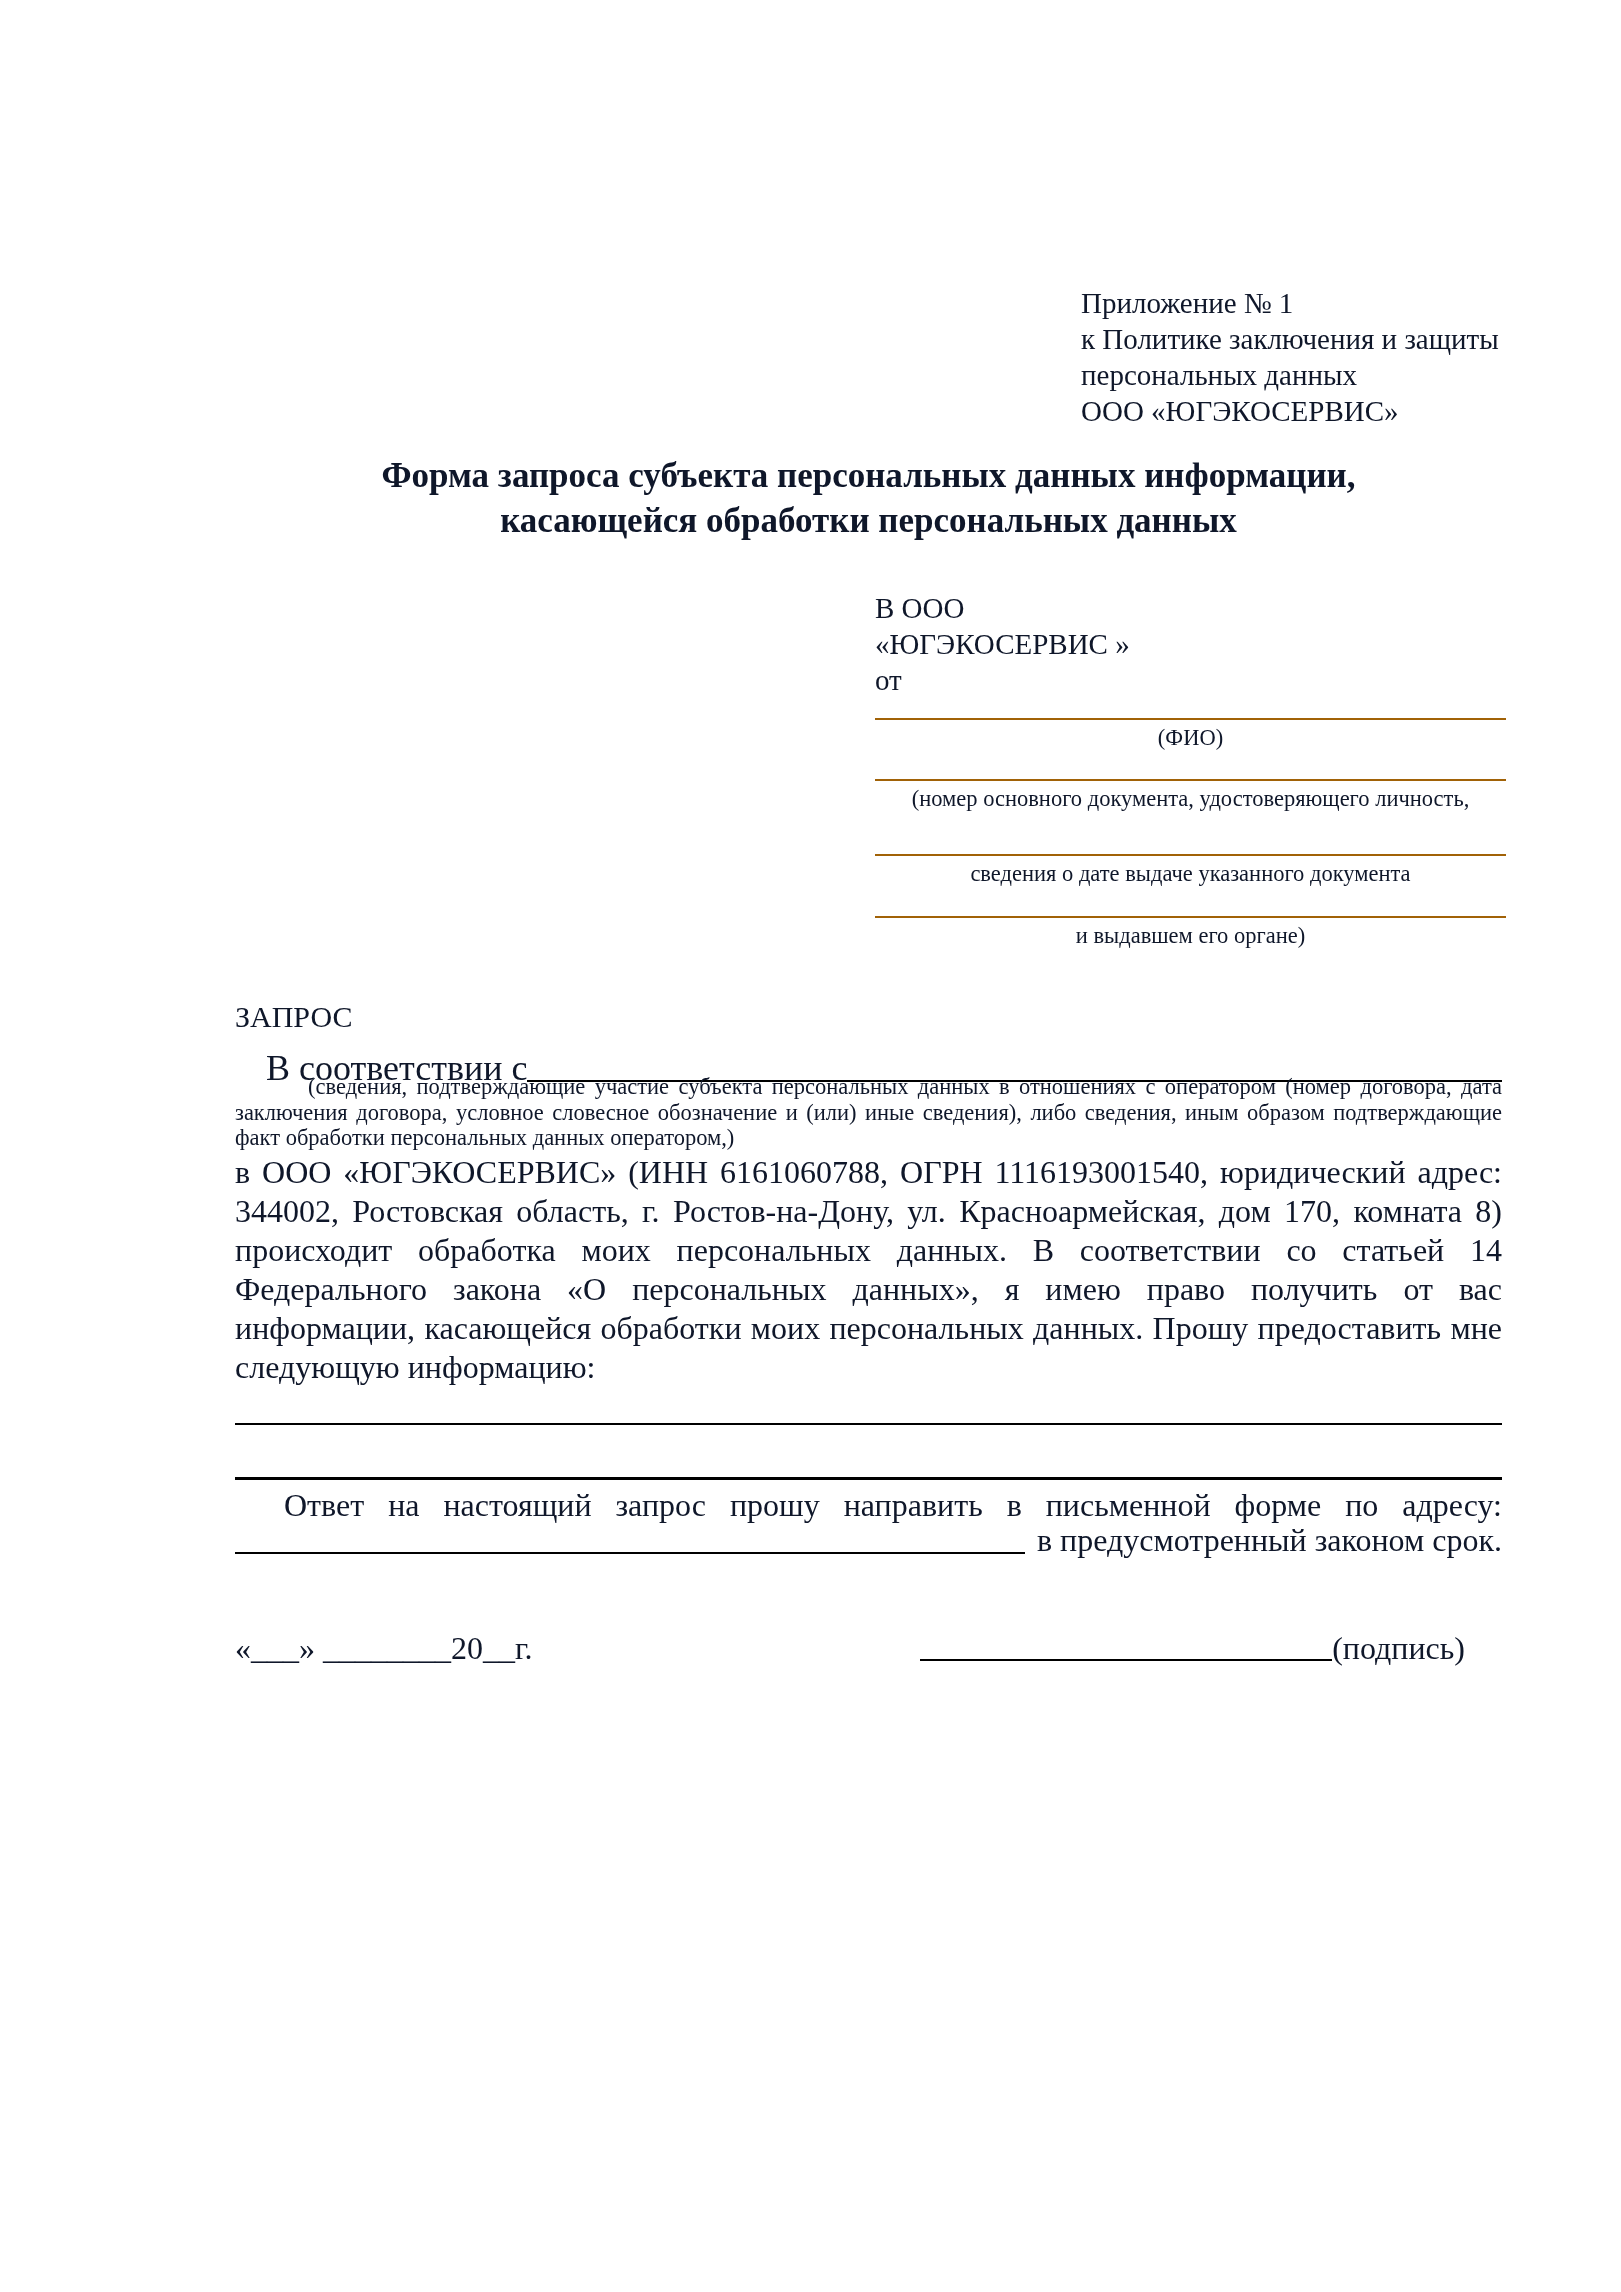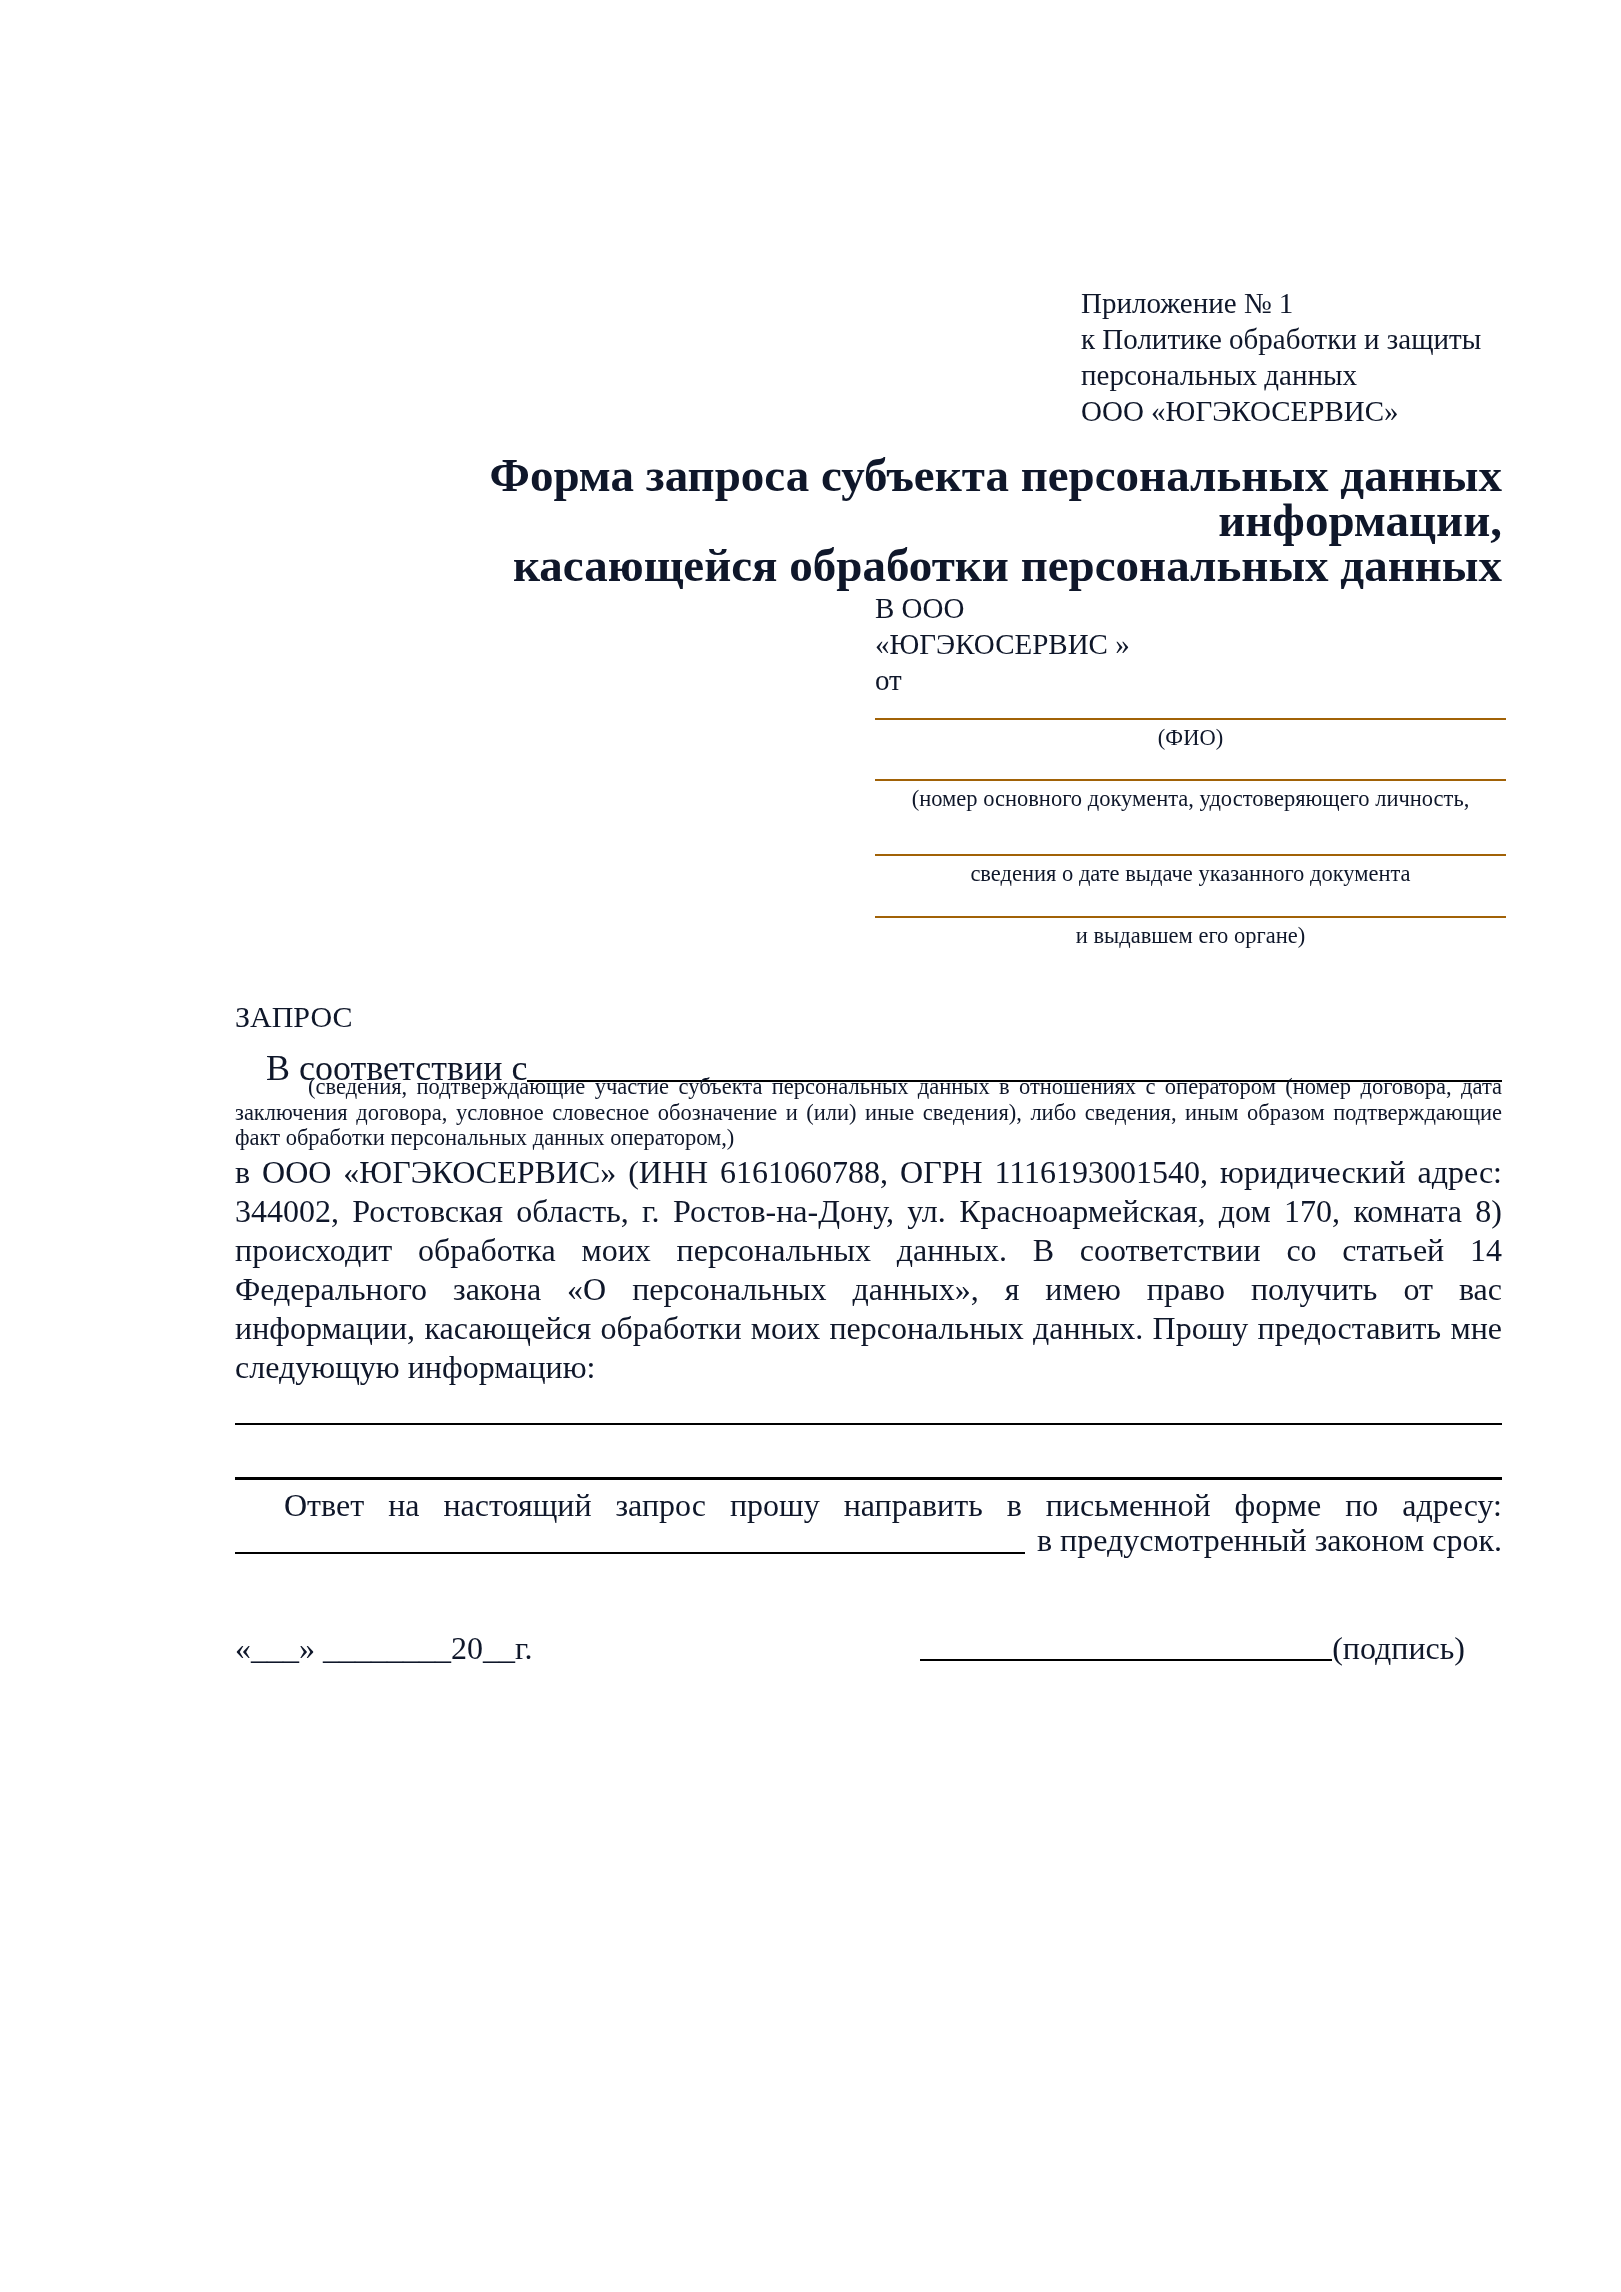--- a/index.html
+++ b/index.html
@@ -18,23 +18,23 @@
   }
   .abs { position: absolute; }
 
   .annex {
     left: 1081px; top: 285px;
     font-size: 29px; line-height: 36px;
     white-space: nowrap;
   }
   .doc-title {
     left: 235px; top: 453px; width: 1267px;
-    text-align: right;
+    text-align: center;
     font-weight: 700;
-    font-size: 47px; line-height: 45px;
+    font-size: 35px; line-height: 45px;
   }
   .addressee {
     left: 875px; top: 590px;
     font-size: 29px; line-height: 36px;
     white-space: nowrap;
   }
   .field {
     left: 875px; width: 631px;
     border-top: 2px solid #a16207;
   }
@@ -102,21 +102,21 @@
     margin-bottom: 6.9px;
   }
 </style>
 </head>
 <body>
 
 <div class="page">
 
   <div class="abs annex">
     <div>Приложение № 1</div>
-    <div>к Политике обработки и защиты</div>
+    <div>к Политике заключения и защиты</div>
     <div>персональных данных</div>
     <div>ООО «ЮГЭКОСЕРВИС»</div>
   </div>
 
   <div class="abs doc-title">
     <div>Форма запроса субъекта персональных данных информации,</div>
     <div>касающейся обработки персональных данных</div>
   </div>
 
   <div class="abs addressee">

